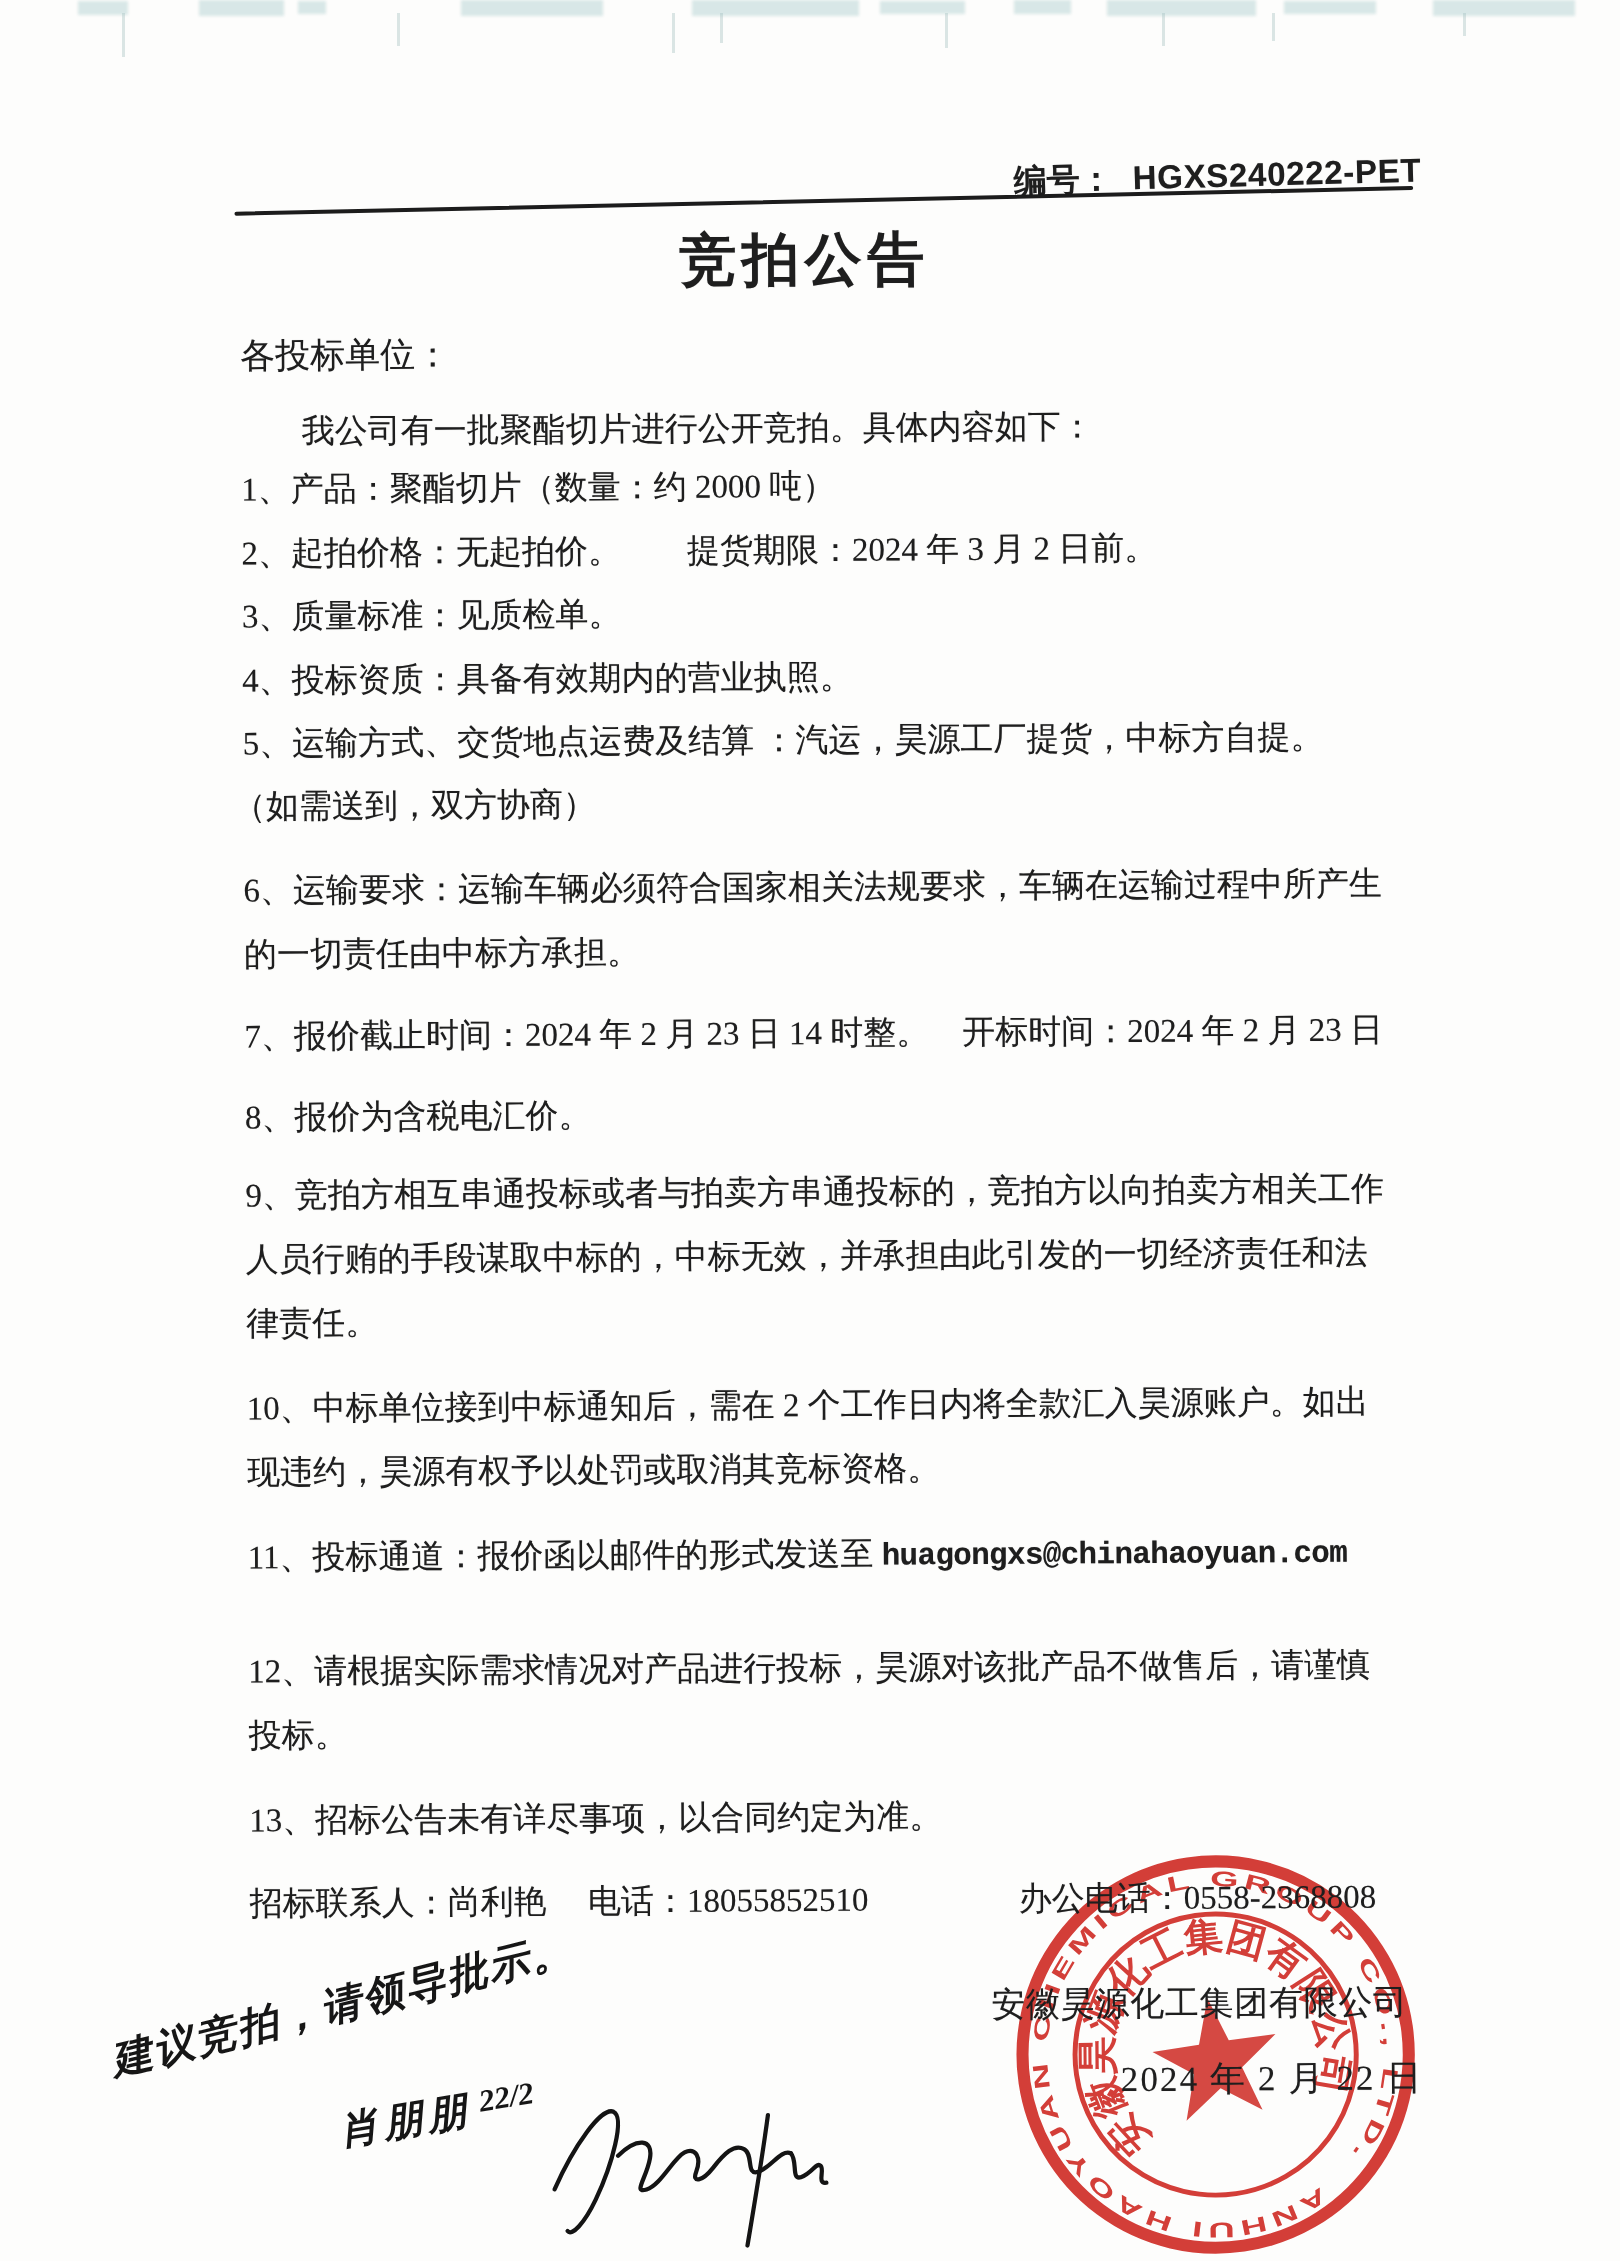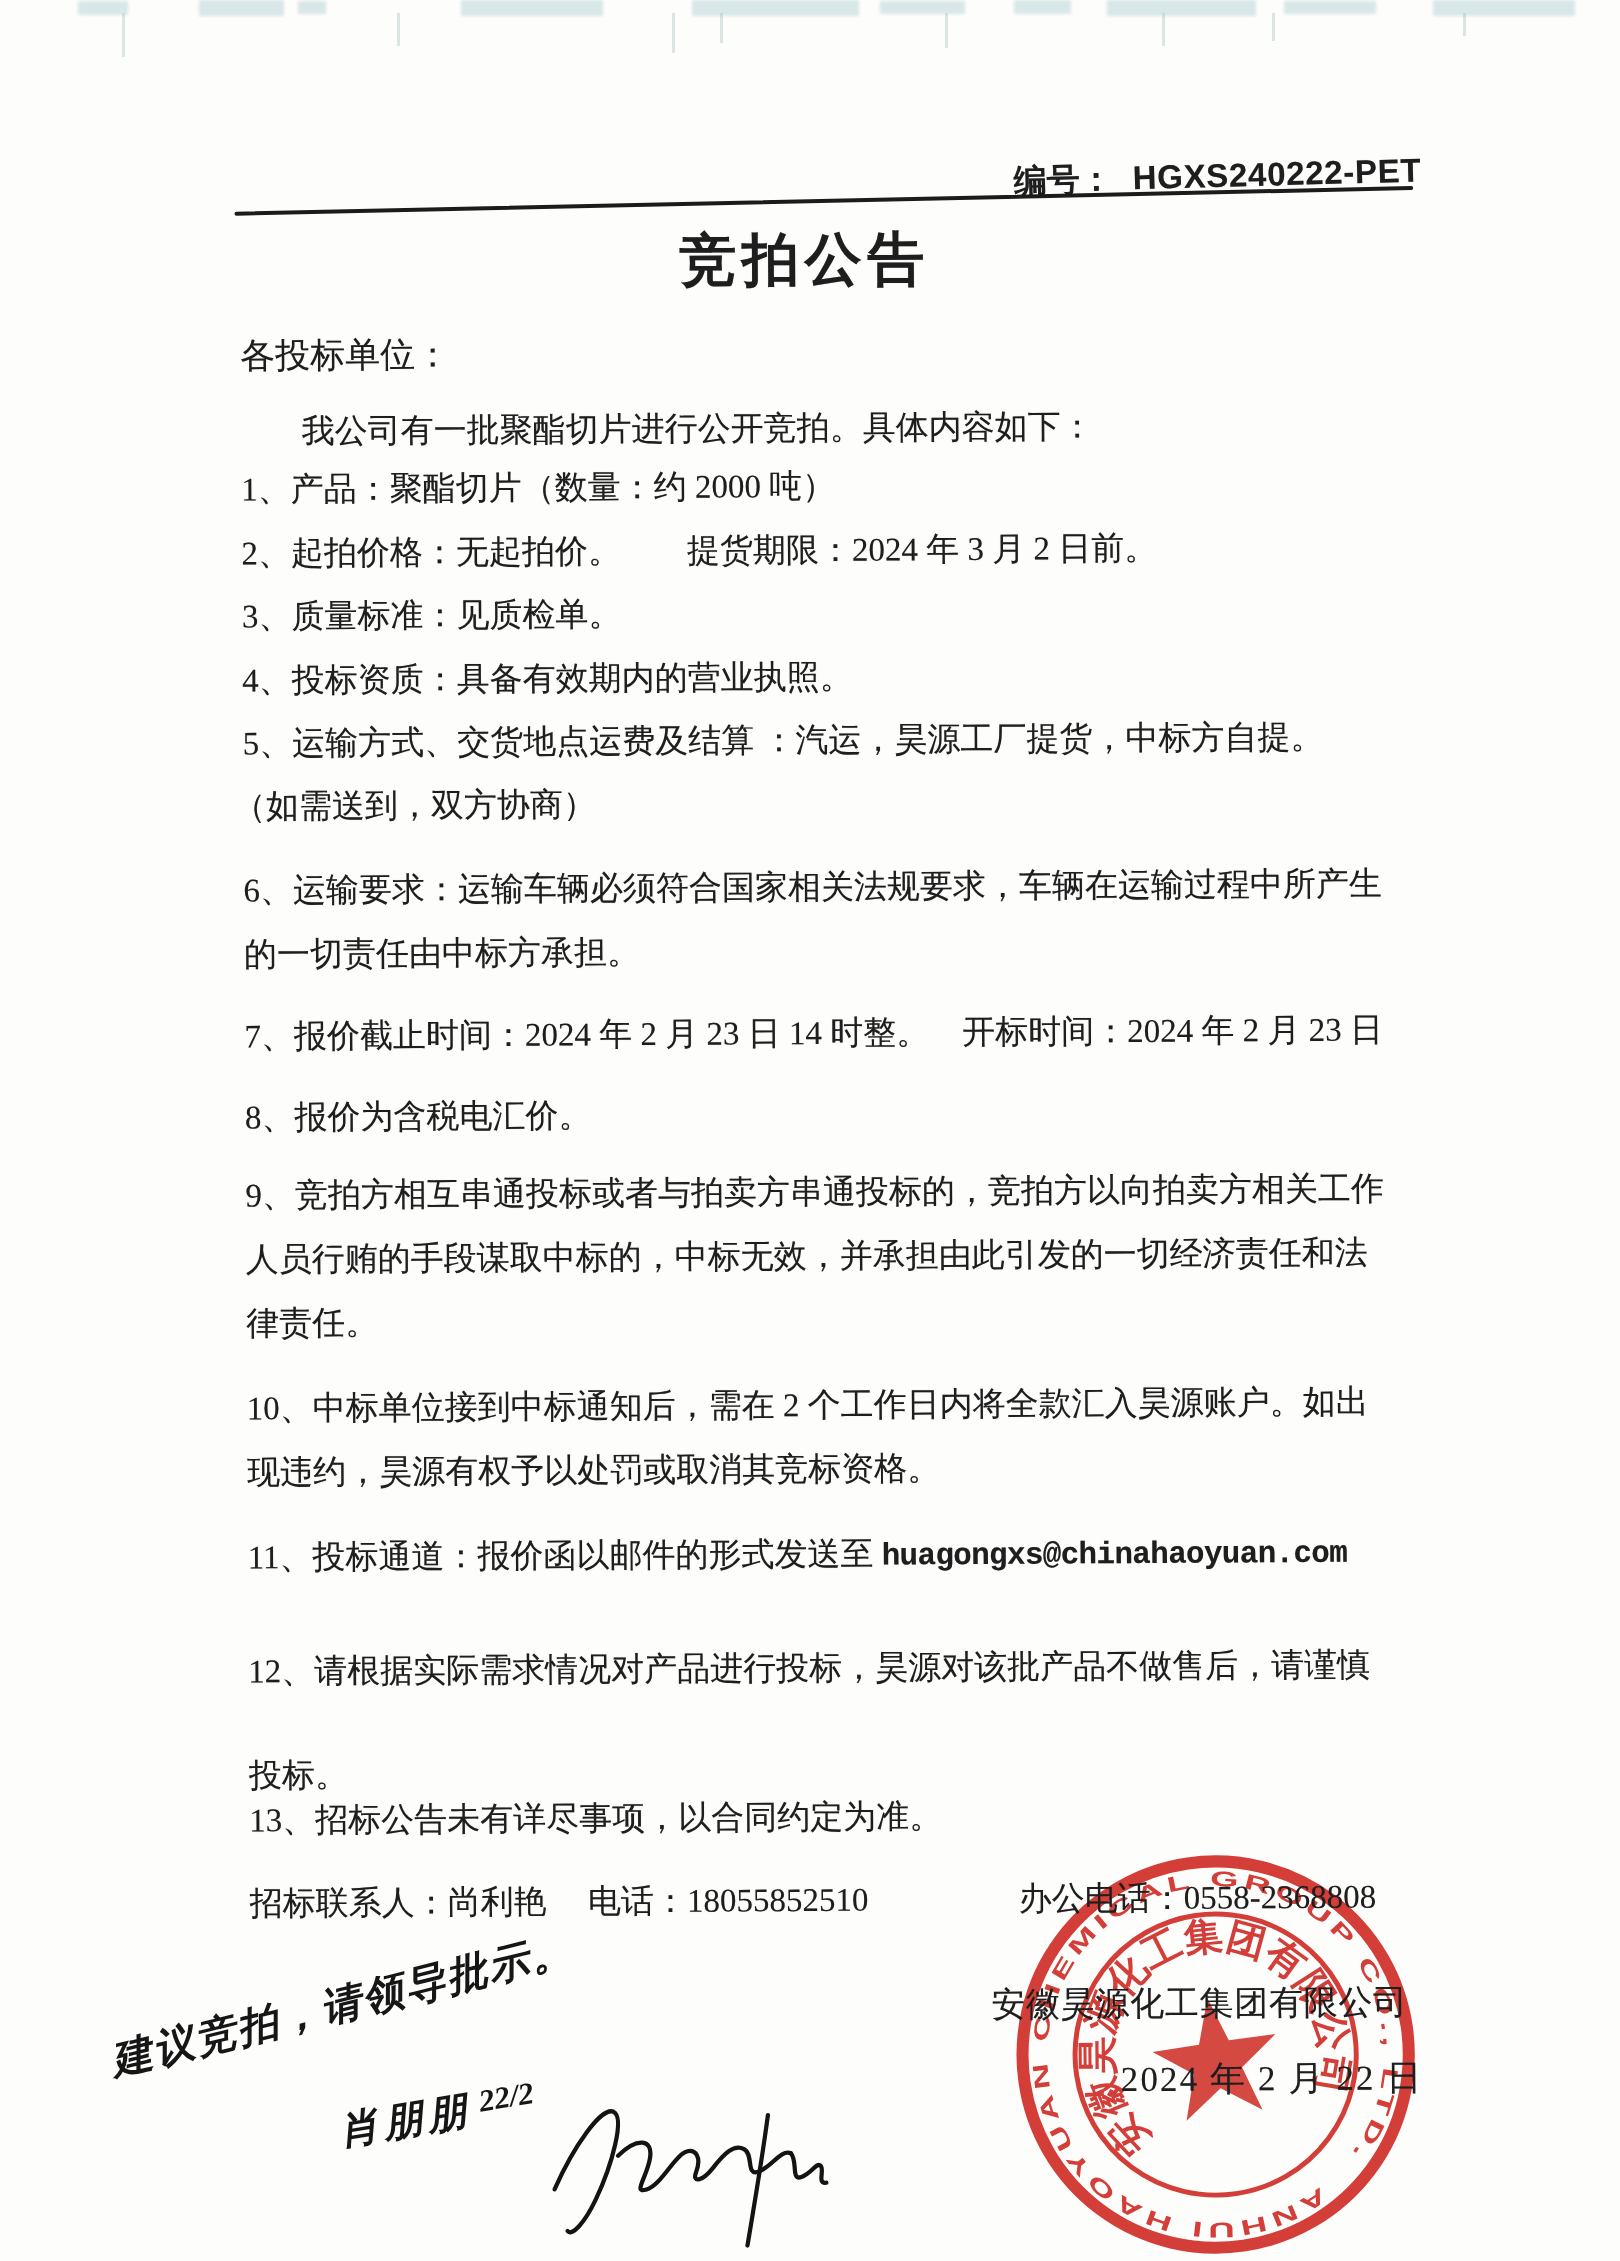--- a/index.html
+++ b/index.html
@@ -92,21 +92,21 @@
     <div class="txt line" style="top:932px">的一切责任由中标方承担。</div>
     <div class="txt line" style="top:1014px">7、报价截止时间：2024 年 2 月 23 日 14 时整。　开标时间：2024 年 2 月 23 日</div>
     <div class="txt line" style="top:1095px">8、报价为含税电汇价。</div>
     <div class="txt line" style="top:1173px">9、竞拍方相互串通投标或者与拍卖方串通投标的，竞拍方以向拍卖方相关工作</div>
     <div class="txt line" style="top:1237px">人员行贿的手段谋取中标的，中标无效，并承担由此引发的一切经济责任和法</div>
     <div class="txt line" style="top:1301px">律责任。</div>
     <div class="txt line" style="top:1386px">10、中标单位接到中标通知后，需在 2 个工作日内将全款汇入昊源账户。如出</div>
     <div class="txt line" style="top:1450px">现违约，昊源有权予以处罚或取消其竞标资格。</div>
     <div class="txt line" style="top:1535px"><span>11、投标通道：报价函以邮件的形式发送至 </span><span class="email">huagongxs@chinahaoyuan.com</span></div>
     <div class="txt line" style="top:1649px">12、请根据实际需求情况对产品进行投标，昊源对该批产品不做售后，请谨慎</div>
-    <div class="txt line" style="top:1753px">投标。</div>
+    <div class="txt line" style="top:1713px">投标。</div>
     <div class="txt line" style="top:1798px">13、招标公告未有详尽事项，以合同约定为准。</div>
 
     <div class="txt contact-left">招标联系人：尚利艳　 电话：18055852510</div>
     <div class="txt contact-right">办公电话：0558-2368808</div>
 
     <div class="txt company">安徽昊源化工集团有限公司</div>
     <div class="txt date">2024 年 2 月 22 日</div>
 
     <svg class="stamp" viewBox="0 0 600 600">
       <defs>

